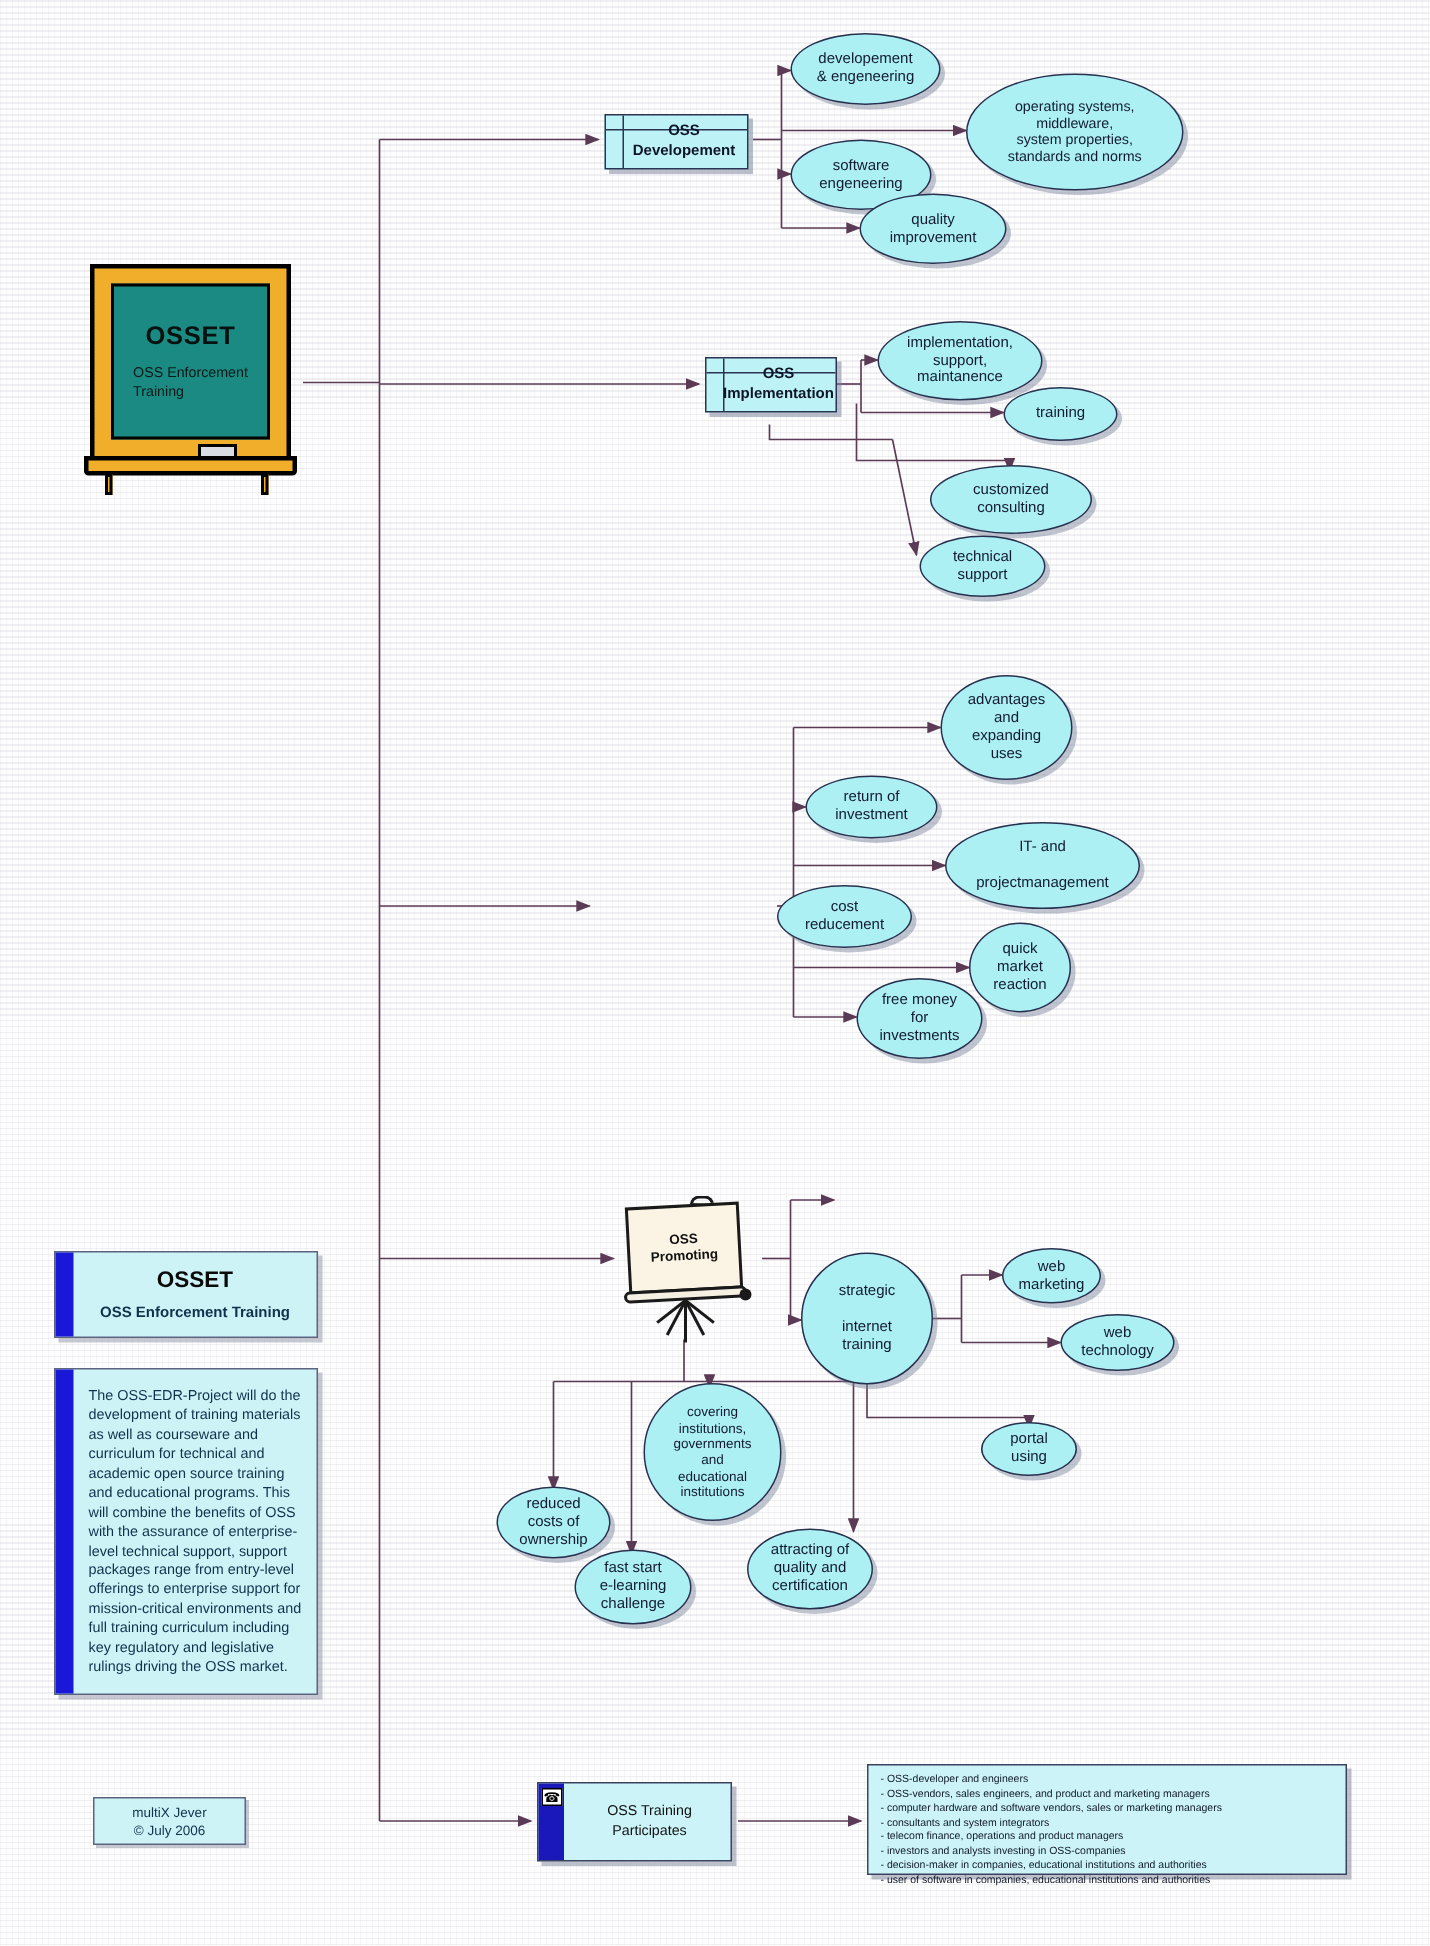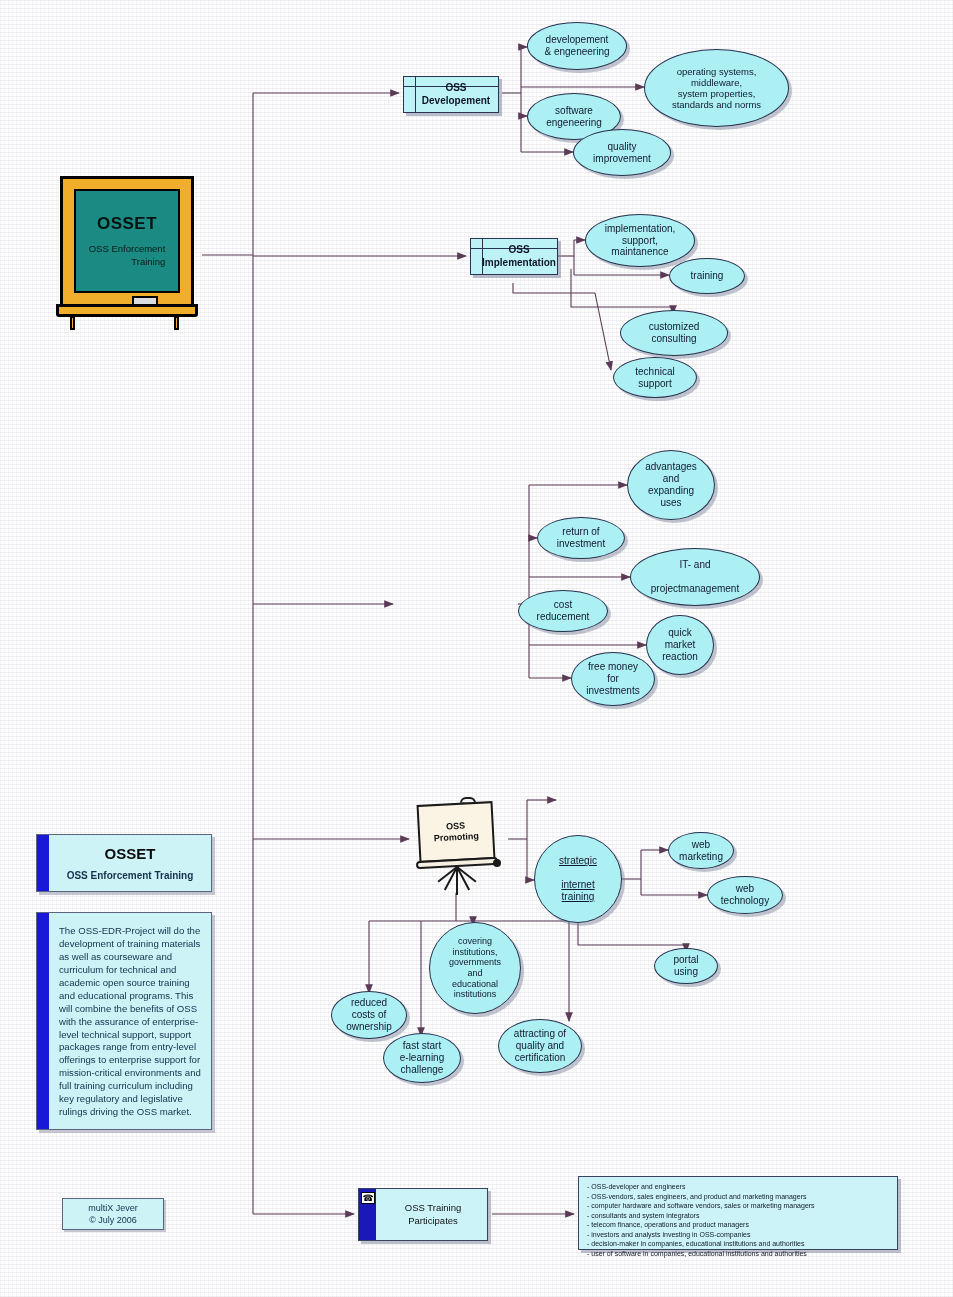--- a/index.html
+++ b/index.html
@@ -68,21 +68,21 @@
   #chalkboard .frame{
     position:absolute;left:4px;top:0;width:134px;height:132px;
     background:#f0ae2a;border:3px solid #000;box-sizing:border-box;
   }
   #chalkboard .slate{
     position:absolute;left:11px;top:10px;right:11px;bottom:12px;
     background:#1a8a82;border:2px solid #000;box-sizing:border-box;
     display:flex;flex-direction:column;align-items:center;justify-content:center;
   }
   #chalkboard .slate .t1{font-size:17px;font-weight:bold;color:#06120f;letter-spacing:.5px;margin-bottom:9px;}
-  #chalkboard .slate .t2{font-size:9.5px;color:#0c1a18;text-align:right;line-height:1.3;}
+  #chalkboard .slate .t2{font-size:9.5px;color:#0c1a18;text-align:left;line-height:1.3;}
   #chalkboard .tray{
     position:absolute;left:0;top:128px;width:142px;height:13px;
     background:#f0ae2a;border:3px solid #000;box-sizing:border-box;border-radius:0 0 3px 3px;
   }
   #chalkboard .eraser{
     position:absolute;left:76px;top:120px;width:26px;height:11px;
     background:#d9dde2;border:2px solid #000;box-sizing:border-box;
   }
   #chalkboard .leg{position:absolute;width:5px;height:14px;background:#f0ae2a;border:2px solid #000;box-sizing:border-box;top:140px;}
   #chalkboard .leg.l{left:14px;} #chalkboard .leg.r{left:118px;}
@@ -336,21 +336,21 @@
     </div>
     <div class="bar"></div>
     <div class="knob"></div>
     <div class="legline" style="left:44px;top:70px;height:28px;"></div>
     <div class="legline" style="left:44px;top:70px;height:26px;transform:rotate(28deg);"></div>
     <div class="legline" style="left:44px;top:70px;height:26px;transform:rotate(-28deg);"></div>
     <div class="legline" style="left:44px;top:70px;height:24px;transform:rotate(52deg);"></div>
     <div class="legline" style="left:44px;top:70px;height:24px;transform:rotate(-52deg);"></div>
   </div>
 
-  <div class="ell" style="left:534px;top:835px;width:88px;height:88px;text-decoration:underline;">
+  <div class="ell" style="left:534px;top:835px;width:88px;height:88px;">
     <span style="white-space:pre-line">strategic
 
 internet
 training</span>
   </div>
   <div class="ell" style="left:668px;top:832px;width:66px;height:37px;">
     <span style="white-space:pre-line">web
 marketing</span>
   </div>
   <div class="ell" style="left:707px;top:876px;width:76px;height:38px;">

